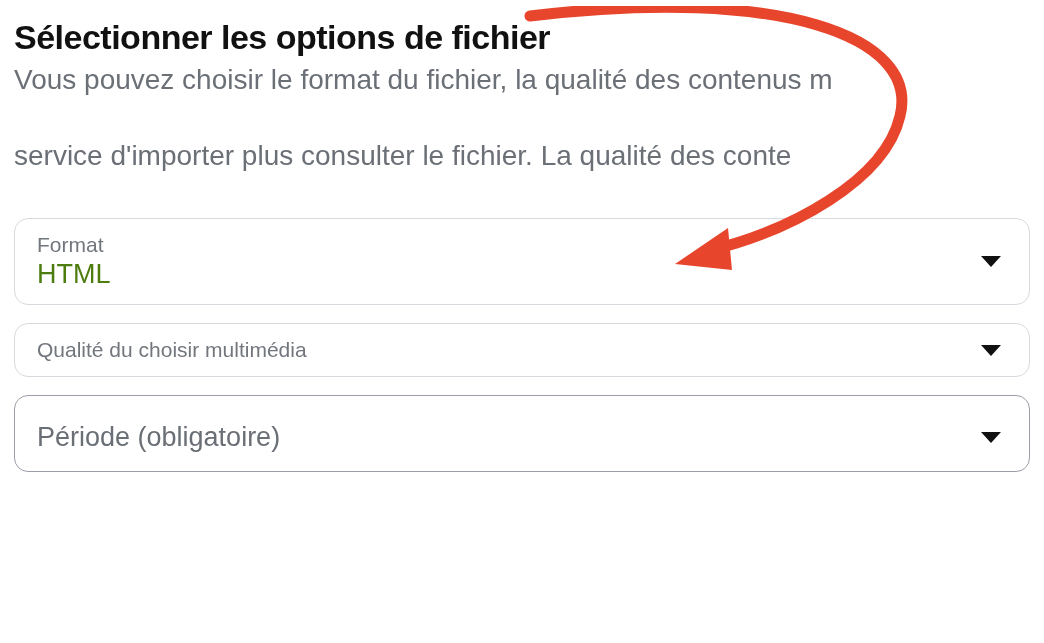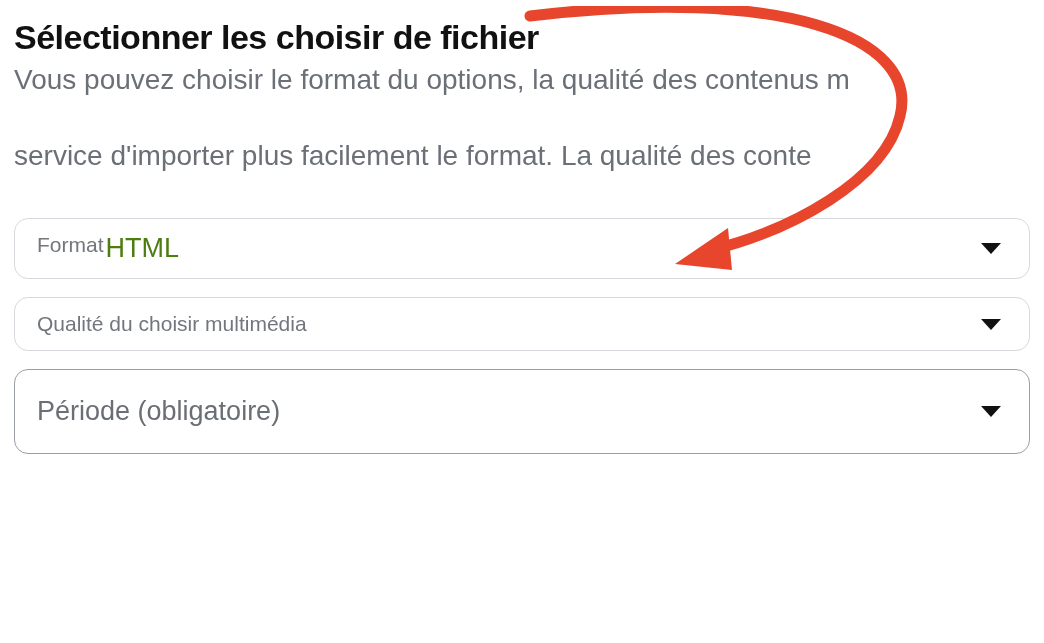--- a/index.html
+++ b/index.html
@@ -37,25 +37,25 @@
       margin-bottom: 18px;
       display: flex;
       align-items: center;
       justify-content: space-between;
       cursor: pointer;
       background: #fff;
     }
     .field.empty {
       border-color: #9a9ea6;
       padding-top: 26px;
-      padding-bottom: 26px;
+      padding-bottom: 18px;
     }
     .field-text {
       display: flex;
-      flex-direction: row;
+      flex-direction: column;
       gap: 2px;
     }
     .field-label {
       font-size: 21px;
       color: #72767d;
     }
     .field-value {
       font-size: 27px;
       color: #4d7c0f;
     }
@@ -75,26 +75,26 @@
     .annotation-arrow {
       position: absolute;
       left: 480px;
       top: 6px;
       pointer-events: none;
     }
   </style>
 </head>
 <body>
 
-<h1 class="heading">Sélectionner les choisir de fichier</h1>
+<h1 class="heading">Sélectionner les options de fichier</h1>
 
 <div class="description">
-  <span>Vous pouvez choisir le format du options, la qualité des contenus m</span><br>
+  <span>Vous pouvez choisir le format du fichier, la qualité des contenus m</span><br>
   <br>
-  <span>service d'importer plus facilement le format. La qualité des conte</span>
+  <span>service d'importer plus consulter le fichier. La qualité des conte</span>
 </div>
 
 <div class="field">
   <div class="field-text">
     <span class="field-label">Format</span>
     <span class="field-value">HTML</span>
   </div>
   <span class="caret"></span>
 </div>
 

